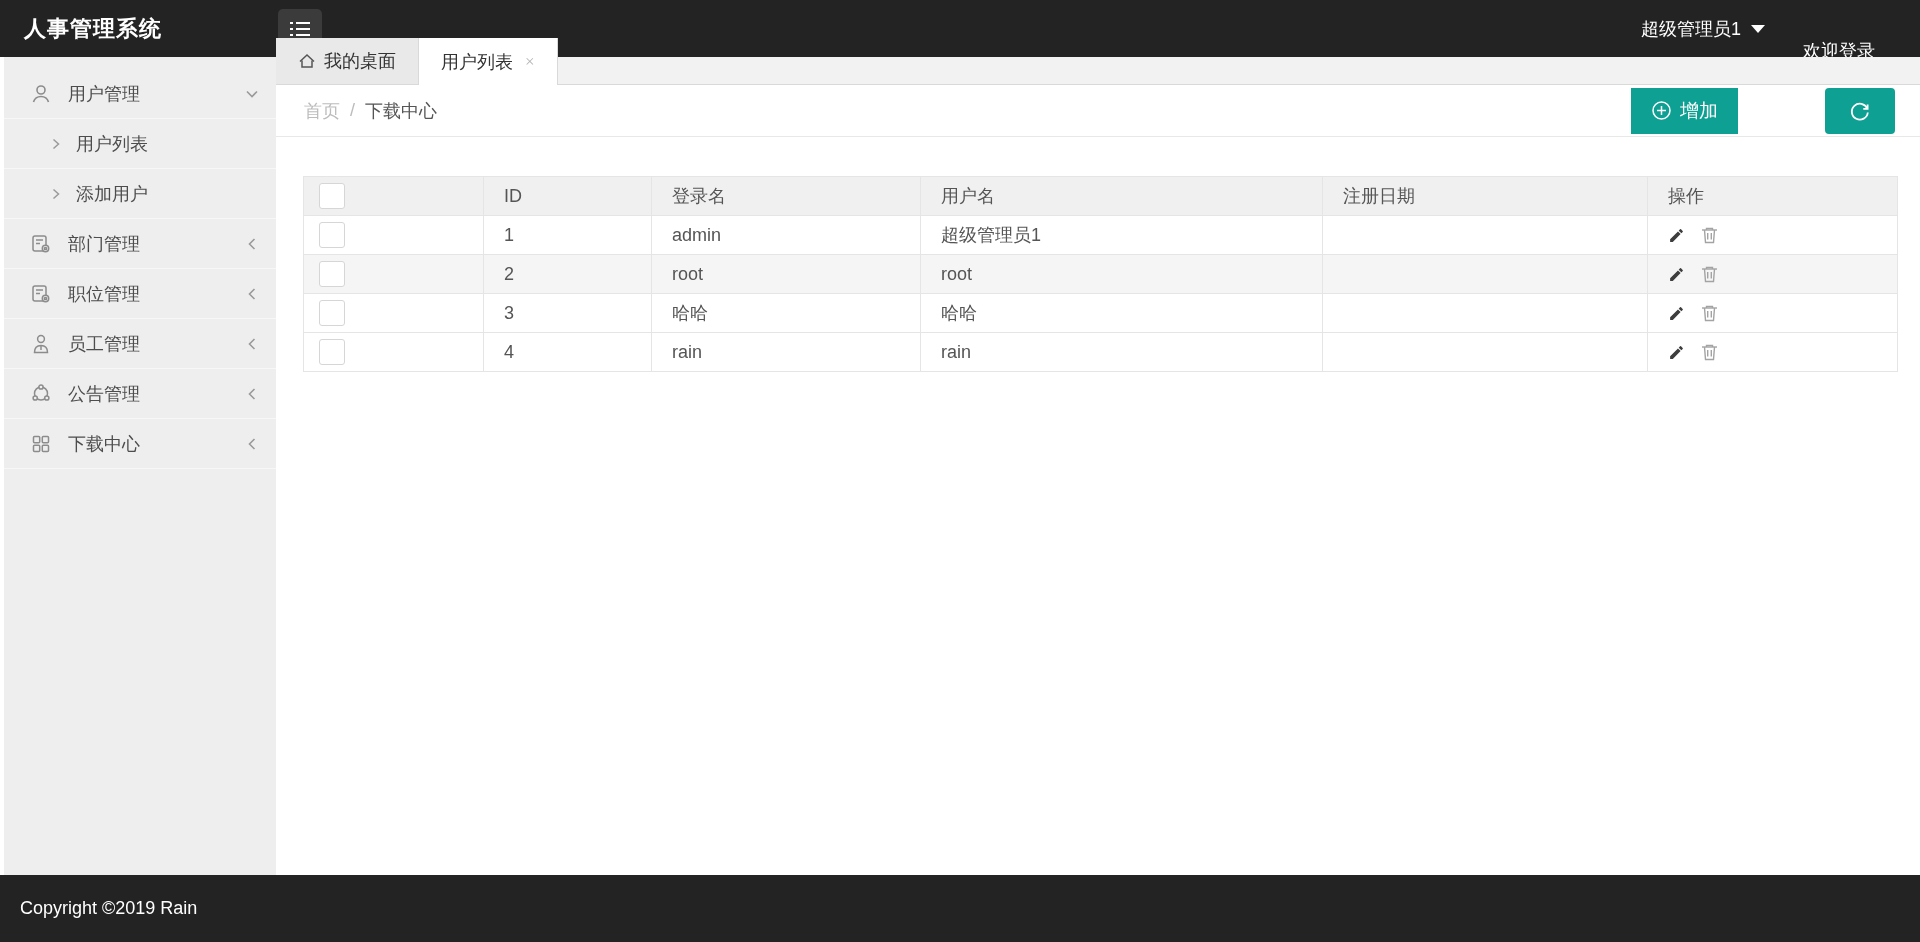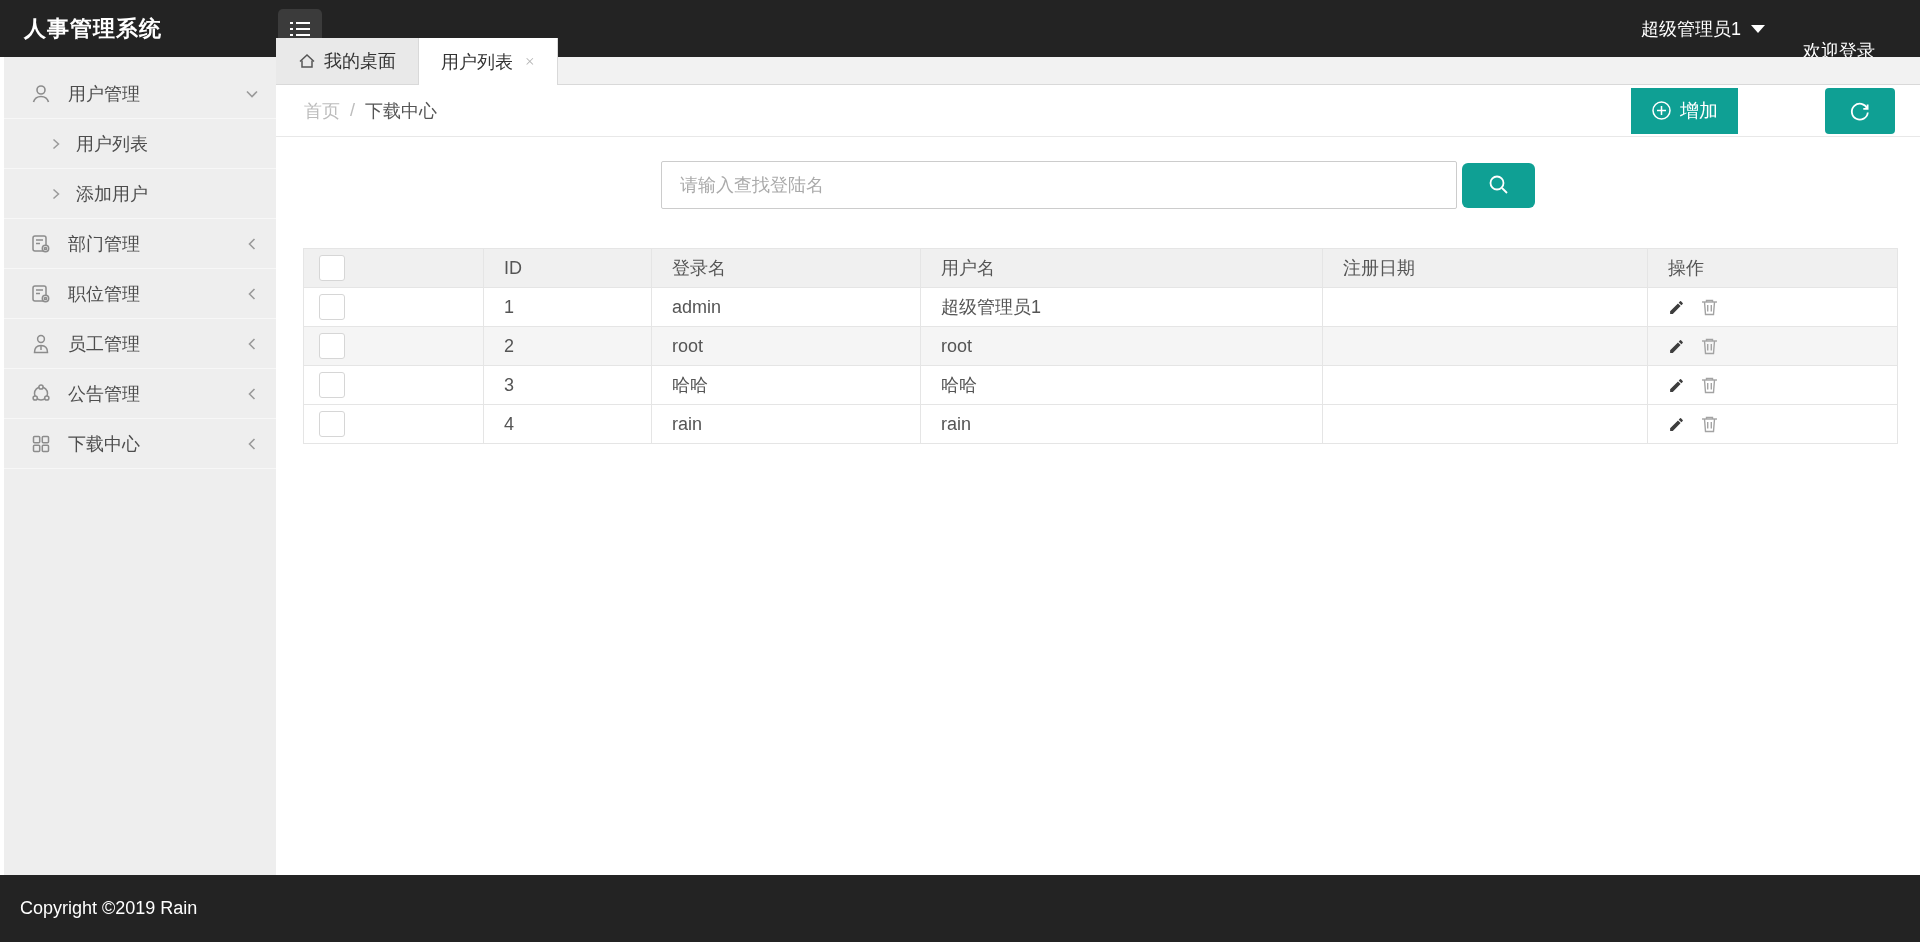--- a/index.html
+++ b/index.html
@@ -304,31 +304,20 @@
         <span style="display:flex;">
           <svg width="24" height="24" viewBox="0 0 24 24" fill="none" stroke="#ffffff" stroke-width="1.8">
             <path d="M19.2 9.5 A 8 8 0 1 0 19.8 13.5"></path>
             <polyline points="19.6,5.5 19.6,9.8 15.3,9.8" fill="none"></polyline>
           </svg>
         </span>
       </button>
     </div>
   </div>
 
-  <div class="search-row">
-    <input class="search-input" type="text" value="" placeholder="请输入查找登陆名" style="">
-    <button class="btn-search">
-      <span style="display:flex;">
-        <svg width="26" height="26" viewBox="0 0 26 26" fill="none" stroke="#ffffff" stroke-width="1.8">
-          <circle cx="11" cy="11" r="6.5"></circle>
-            <line x1="16" y1="16" x2="21" y2="21"></line>
-        </svg>
-      </span>
-    </button>
-  </div>
 
   <table class="user-table">
     <colgroup>
       <col style="width:180px">
         <col style="width:168px">
         <col style="width:269px">
       <col style="width:402px">
         <col style="width:325px">
         <col style="width:250px">
     </colgroup>

